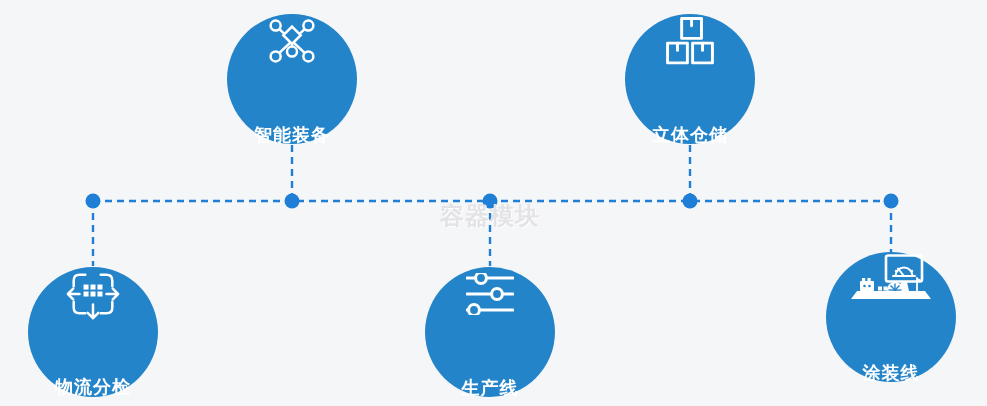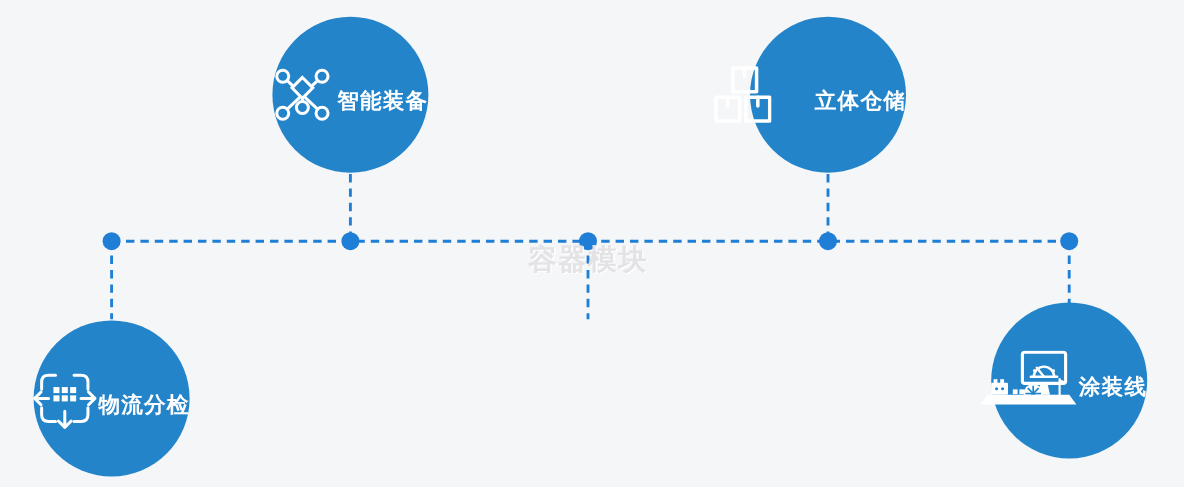--- a/index.html
+++ b/index.html
@@ -11,30 +11,30 @@
   }
   html,body{margin:0;padding:0;background:var(--bg);}
   .stage{
     position:relative;width:987px;height:406px;background:var(--bg);
     overflow:hidden;font-family:"Liberation Sans", sans-serif;
   }
   .connectors{position:absolute;left:0;top:0;}
   .node{
     position:absolute;width:130px;height:130px;border-radius:50%;
     background:var(--circle);
-    display:flex;flex-direction:row;align-items:center;justify-content:flex-end;
+    display:flex;flex-direction:column;align-items:center;justify-content:space-between;
   }
   .node .icon{height:54px;display:flex;align-items:center;justify-content:center;}
   .node .label{
     margin-top:9px;color:var(--label);font-size:18px;font-weight:bold;
     letter-spacing:1px;line-height:1;white-space:nowrap;
   }
   #node-0{left:227px;top:14px;}
   #node-1{left:625px;top:14px;gap:36px;}
-  #node-2{left:28px;top:267px;}
+  #node-2{left:28px;top:267px;font-family:Liberation Mono, monospace;}
   #node-3{left:425px;top:267px;}
   #node-4{left:826px;top:252px;}
   .icon svg .stroke{stroke:#fff;fill:none;stroke-linecap:round;stroke-linejoin:round;}
   .icon svg .fillwhite{fill:#fff;stroke:none;}
   .icon svg .plug{fill:var(--circle);stroke:#fff;}
   .watermark{
     position:absolute;left:440px;top:200px;
     font-size:24px;font-weight:bold;letter-spacing:1px;
     color:var(--watermark);text-shadow:1px 1px 0 #ffffff;
     user-select:none;white-space:nowrap;
@@ -118,20 +118,35 @@
           <rect x="33.6" y="19.2" width="5.2" height="5.2"></rect>
           <rect x="19.2" y="26.4" width="5.2" height="5.2"></rect>
           <rect x="26.4" y="26.4" width="5.2" height="5.2"></rect>
           <rect x="33.6" y="26.4" width="5.2" height="5.2"></rect>
         </g>
       </svg>
     </span>
     <span class="label">物流分检</span>
   </div>
 
+  <div class="node" id="node-3">
+    <span class="icon">
+      <svg width="48" height="42" viewBox="0 0 48 42">
+        <g class="stroke" stroke-width="3.2">
+          <line x1="1" y1="5" x2="47" y2="5"></line>
+          <line x1="1" y1="21" x2="47" y2="21"></line>
+          <line x1="1" y1="37" x2="47" y2="37"></line>
+        </g>
+        <circle class="plug" stroke-width="3" cx="15" cy="5" r="5.4"></circle>
+        <circle class="plug" stroke-width="3" cx="31" cy="21" r="5.4"></circle>
+        <circle class="plug" stroke-width="3" cx="8" cy="37" r="5.4"></circle>
+      </svg>
+    </span>
+    <span class="label">生产线</span>
+  </div>
 
   <div class="node" id="node-4">
     <span class="icon">
       <svg width="84" height="50" viewBox="0 0 84 50">
         <rect class="stroke" stroke-width="2.6" x="37" y="1.5" width="36" height="26" rx="2"></rect>
         <g class="stroke" stroke-width="2">
           <path d="M44,22 H66"></path>
           <path d="M46.5,22 A8.5,8.5 0 0 1 63.5,22"></path>
           <path d="M55,22 L49,14.5"></path>
         </g>

